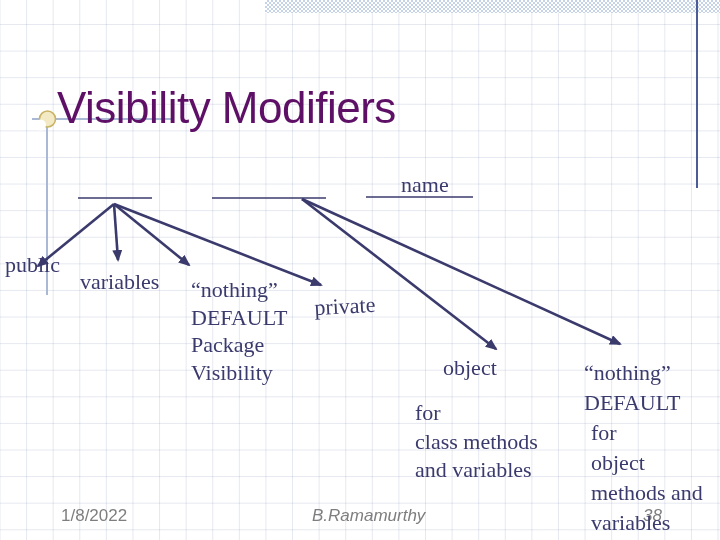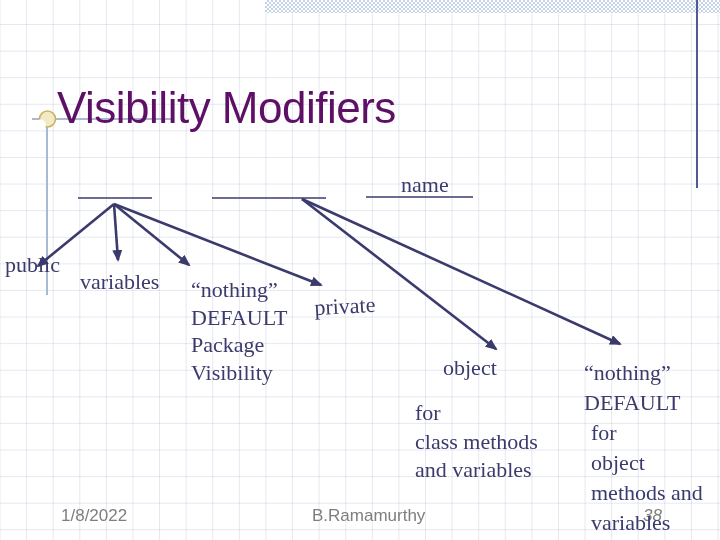--- a/index.html
+++ b/index.html
@@ -38,21 +38,21 @@
   #lbl-nothing-left{left:191px;top:276px;line-height:27.5px;}
   #lbl-private{left:315px;top:295px;transform:rotate(-3deg);transform-origin:left bottom;}
   #lbl-static{left:443px;top:355px;}
   #lbl-static-desc{left:415px;top:399px;line-height:28.5px;}
   #col-nothing-right{left:584px;top:358px;z-index:5;}
   #col-nothing-right .serif{position:static;line-height:30px;}
   #lbl-nothing-right-desc{padding-left:7px;}
   
   .footer{font-size:17px;color:var(--footer_gray);white-space:nowrap;text-align:right;}
   #footer-date{left:61px;top:506px;}
-  #footer-author{left:312px;top:506px;}
+  #footer-author{left:312px;top:506px;font-style:italic;}
   #slide-number{left:643px;top:506px;z-index:2;font-style:italic;}
   
   #arrows-svg{left:0;top:0;width:720px;height:540px;z-index:3;pointer-events:none;}
   #bullet-svg{left:32px;top:103px;width:32px;height:32px;}
 </style>
 </head>
 <body>
 
 <div id="slide">
 

